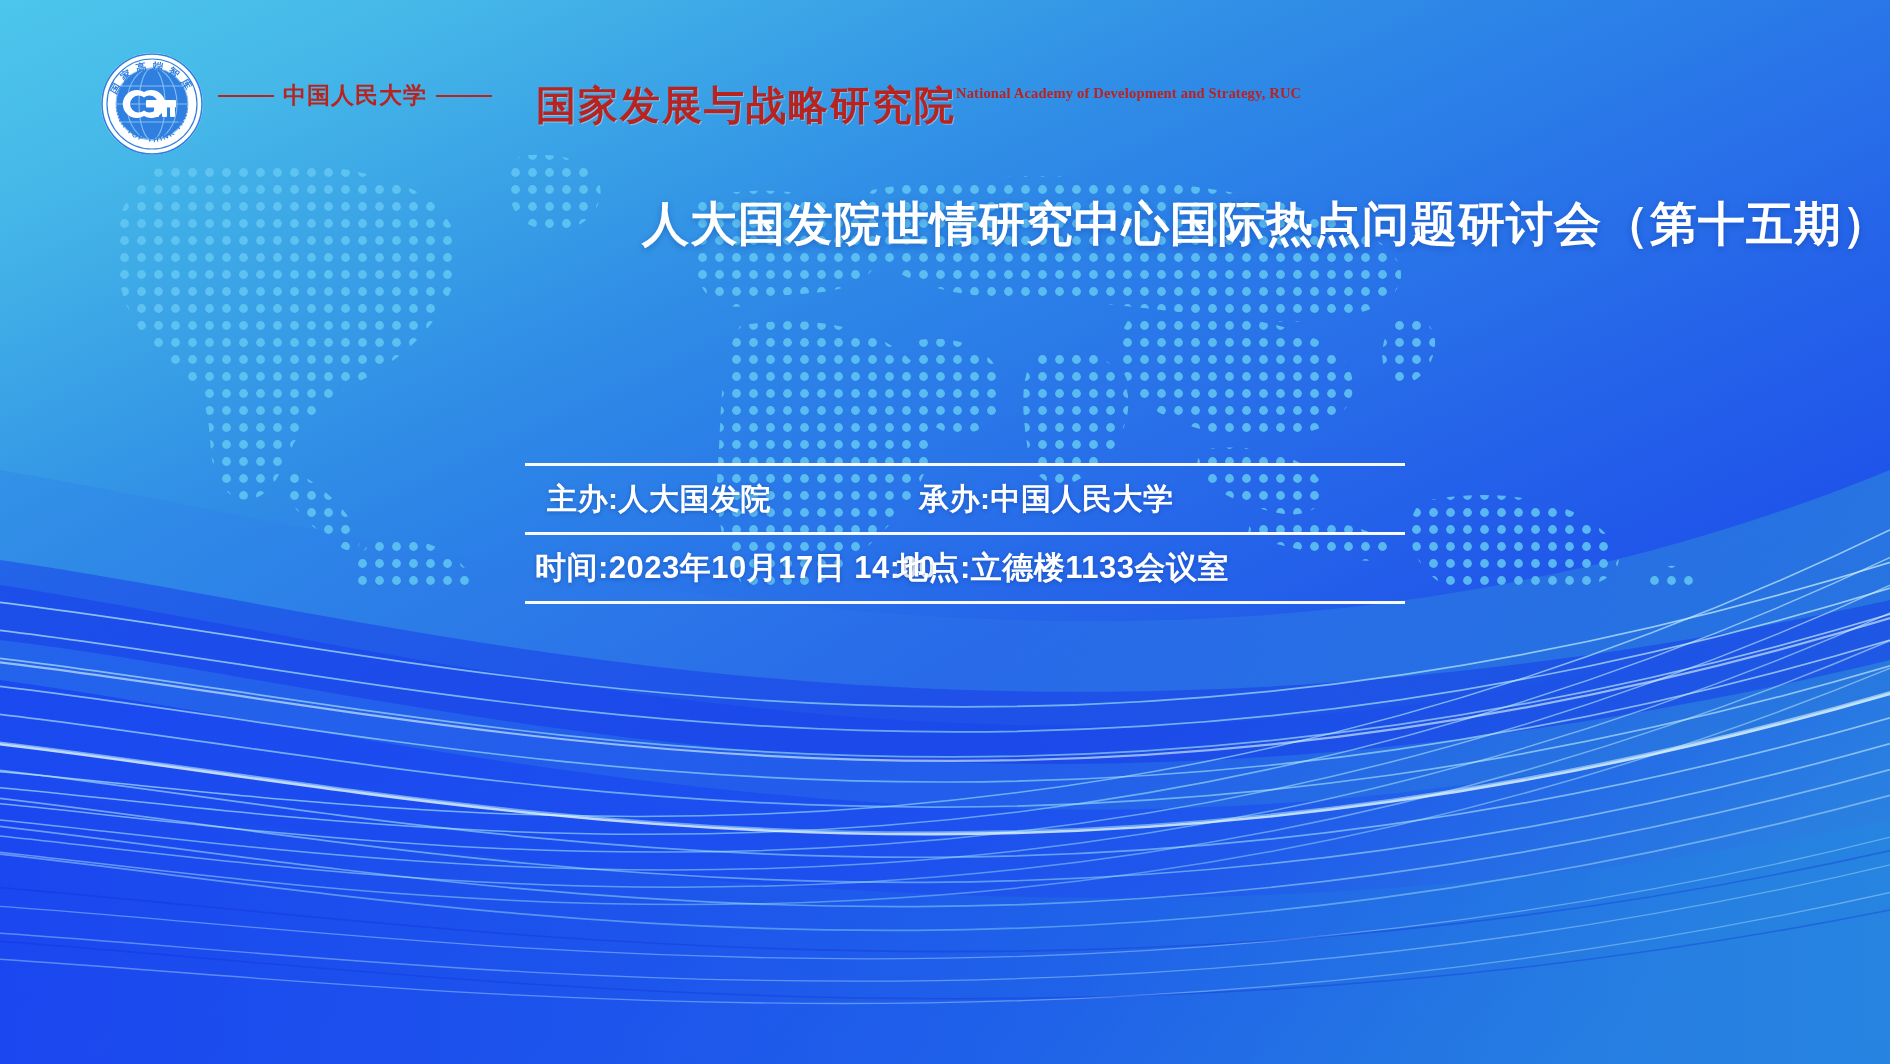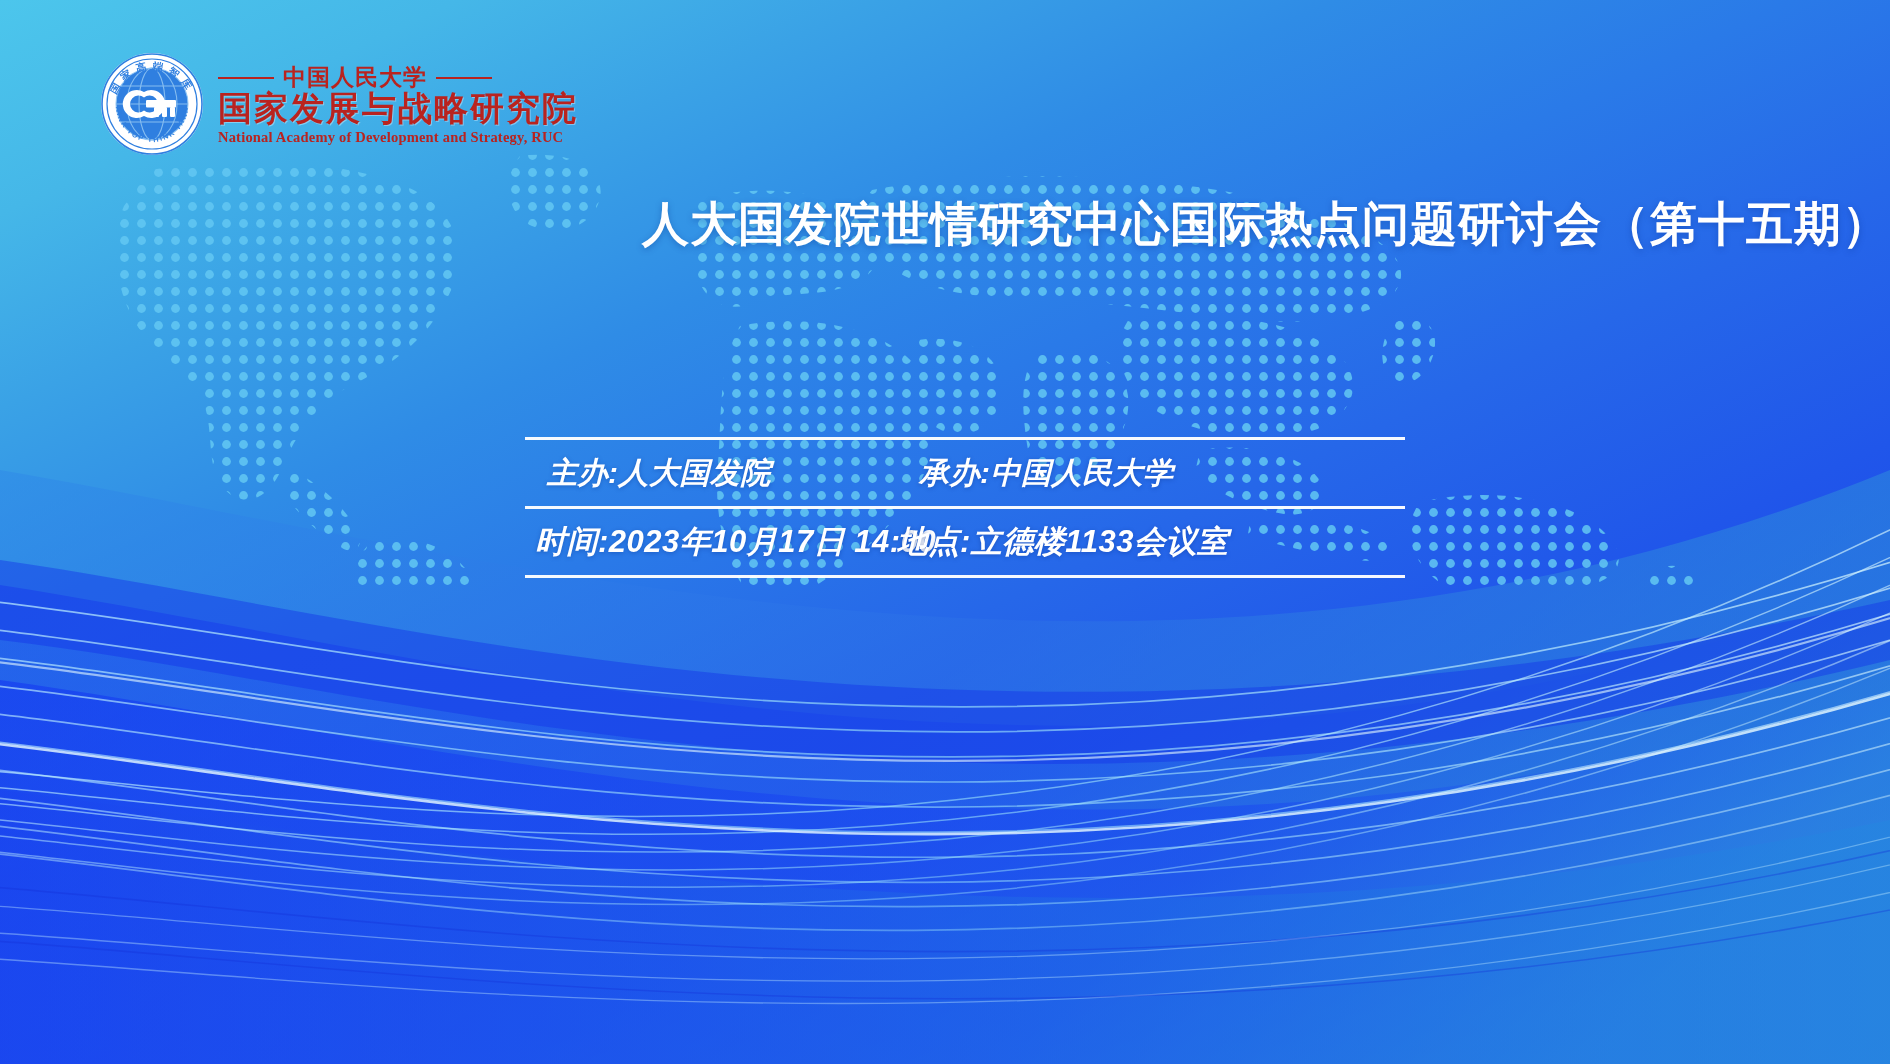--- a/index.html
+++ b/index.html
@@ -53,21 +53,20 @@
     left: 100px;
     top: 50px;
     display: flex;
     align-items: center;
     gap: 14px;
     height: 108px;
   }
   #seal { width: 104px; height: 104px; flex: 0 0 auto; }
   .logo-text {
     display: flex;
-    flex-direction: column;
     justify-content: center;
     padding-top: 4px;
   }
   .logo-line1 {
     display: flex;
     align-items: center;
     gap: 9px;
     height: 24px;
   }
   .logo-rule {
@@ -79,27 +78,28 @@
   .logo-univ {
     font-family: "Liberation Serif", "DejaVu Serif", serif;
     font-size: 23px;
     font-weight: 700;
     color: #b9231f;
     letter-spacing: 1px;
     white-space: nowrap;
   }
   .logo-inst {
     font-family: "Liberation Serif", "DejaVu Serif", serif;
-    font-size: 34px;
+    font-size: 40px;
     font-weight: 700;
     color: #b9231f;
     letter-spacing: 2px;
     line-height: 1.12;
     white-space: nowrap;
     text-shadow: 1px 1px 0 rgba(255,255,255,.35);
+    margin-left: 44px;
   }
   .logo-en {
     font-family: "Liberation Serif", "DejaVu Serif", serif;
     font-size: 14.5px;
     font-weight: 700;
     color: #b9231f;
     letter-spacing: .2px;
     white-space: nowrap;
     margin-top: 1px;
   }
@@ -132,23 +132,22 @@
     white-space: nowrap;
     text-shadow:
        3px 3px 0 #e9e42b,
        0 3px 10px rgba(10,50,140,.30);
   }
 
   
   #info {
     position: absolute;
     left: 525px;
-    top: 437px;
+    top: 463px;
     width: 880px;
-    font-style: italic;
   }
   .info-rule {
     height: 3px;
     background: #ffffff;
     opacity: .96;
   }
   .info-row {
     display: flex;
     align-items: center;
     height: 66px;

